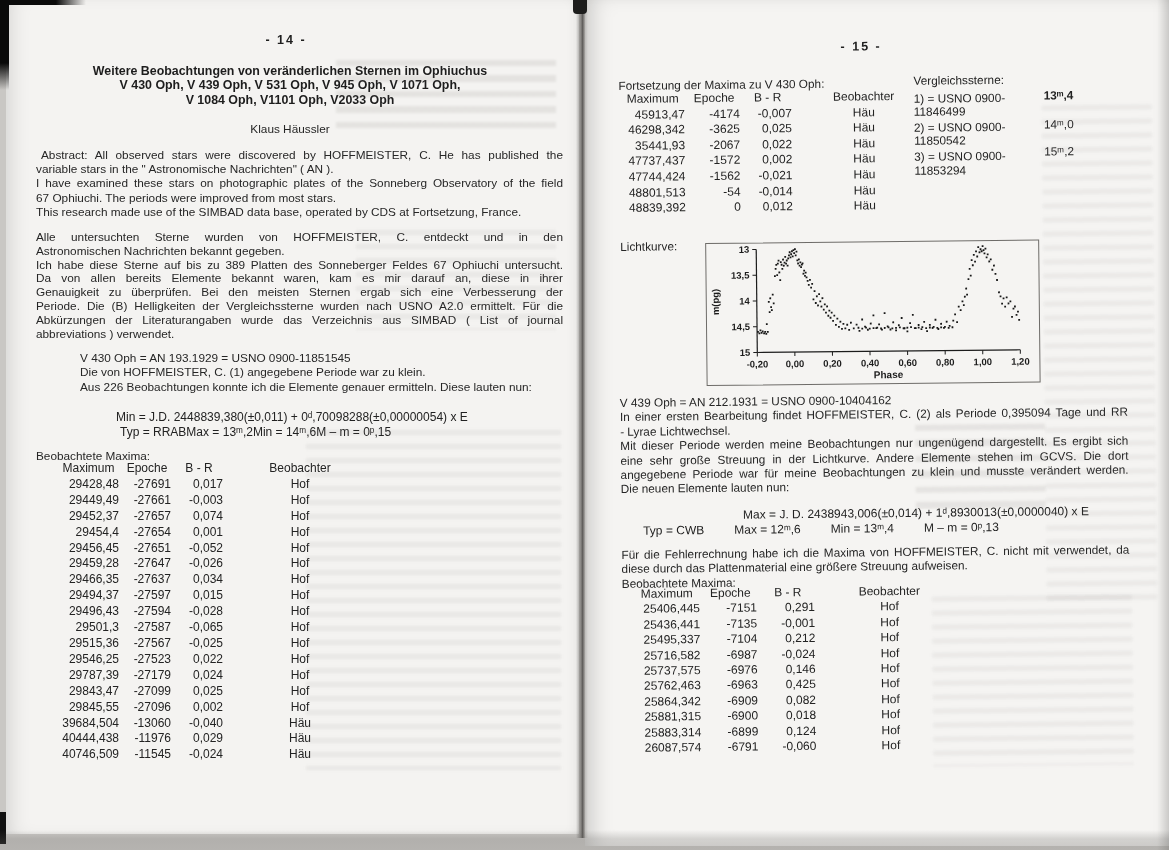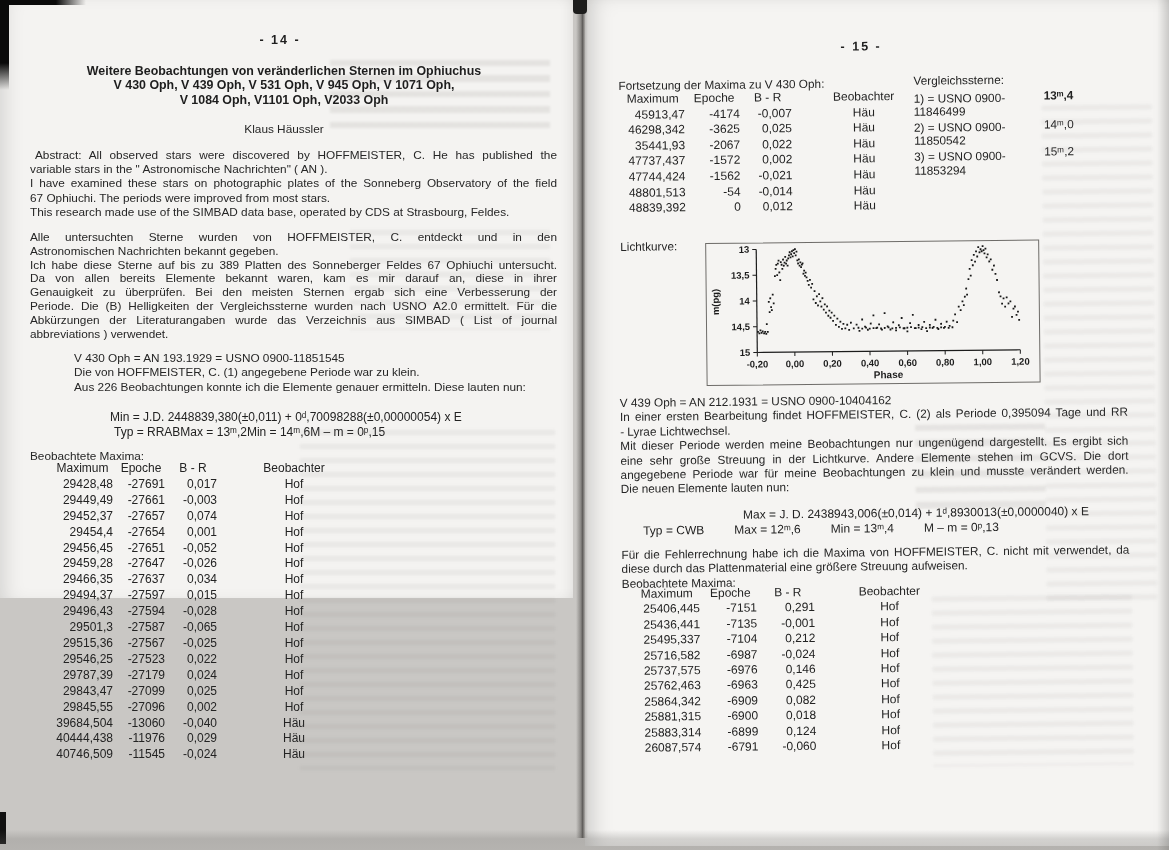--- a/index.html
+++ b/index.html
@@ -5,21 +5,21 @@
   html,body{margin:0;padding:0;}
   body{
     width:1169px;height:850px;position:relative;overflow:hidden;
     background:#c9c7c4;
     font-family:"Liberation Sans","DejaVu Sans",sans-serif;
     color:#262626;
     -webkit-font-smoothing:antialiased;
   }
   .abs{position:absolute;}
   .page{background:#f4f3f1;}
-  #page-left{left:0;top:0;width:573px;height:598px;
+  #page-left{left:6px;top:0;width:573px;height:834px;
     box-shadow:inset 14px 0 22px -12px rgba(0,0,0,0.16), inset -10px 0 16px -12px rgba(0,0,0,0.14);}
   #page-right{left:585px;top:0;width:584px;height:846px;background:#f5f4f2;
     box-shadow:inset 16px 0 24px -12px rgba(0,0,0,0.22), inset -12px 0 18px -12px rgba(0,0,0,0.10);}
   #right-content{left:0;top:0;width:584px;height:846px;transform:rotate(-0.6deg);transform-origin:30px 420px;}
 
   .t-body{font-size:11.8px;line-height:14.2px;}
   .t-tight{font-size:11.8px;line-height:13.8px;}
   .t-r{font-size:11.8px;line-height:14.4px;}
   .bold{font-weight:400;}
   .center{text-align:center;}
@@ -63,21 +63,21 @@
     <div class="title">V 1084 Oph, V1101 Oph, V2033 Oph</div>
   </div>
 
   <div class="abs center t-body" style="left:24px;top:122px;width:520px;">Klaus Häussler</div>
 
   <div class="abs t-body" style="left:30px;top:148px;width:527px;">
     <div class="just"><span class="bold" style="padding-left:5px;">Abstract</span><span>: All observed stars were discovered by HOFFMEISTER, C. He has published the</span></div>
     <div>variable stars in the " Astronomische Nachrichten" ( AN ).</div>
     <div class="just">I have examined these stars on photographic plates of the Sonneberg Observatory of the field</div>
     <div>67 Ophiuchi. The periods were improved from most stars.</div>
-    <div>This research made use of the SIMBAD data base, operated by CDS at Strasbourg, Feldes.</div>
+    <div>This research made use of the SIMBAD data base, operated by CDS at Fortsetzung, France.</div>
   </div>
 
   <div class="abs t-tight" style="left:30px;top:231px;width:527px;">
     <div class="just">Alle untersuchten Sterne wurden von HOFFMEISTER, C. entdeckt und in den</div>
     <div>Astronomischen Nachrichten bekannt gegeben.</div>
     <div class="just">Ich habe diese Sterne auf bis zu 389 Platten des Sonneberger Feldes 67 Ophiuchi untersucht.</div>
     <div class="just">Da von allen bereits Elemente bekannt waren, kam es mir darauf an, diese in ihrer</div>
     <div class="just">Genauigkeit zu überprüfen. Bei den meisten Sternen ergab sich eine Verbesserung der</div>
     <div class="just">Periode. Die (B) Helligkeiten der Vergleichssterne wurden nach USNO A2.0 ermittelt. Für die</div>
     <div class="just">Abkürzungen der Literaturangaben wurde das Verzeichnis aus SIMBAD ( List of journal</div>

